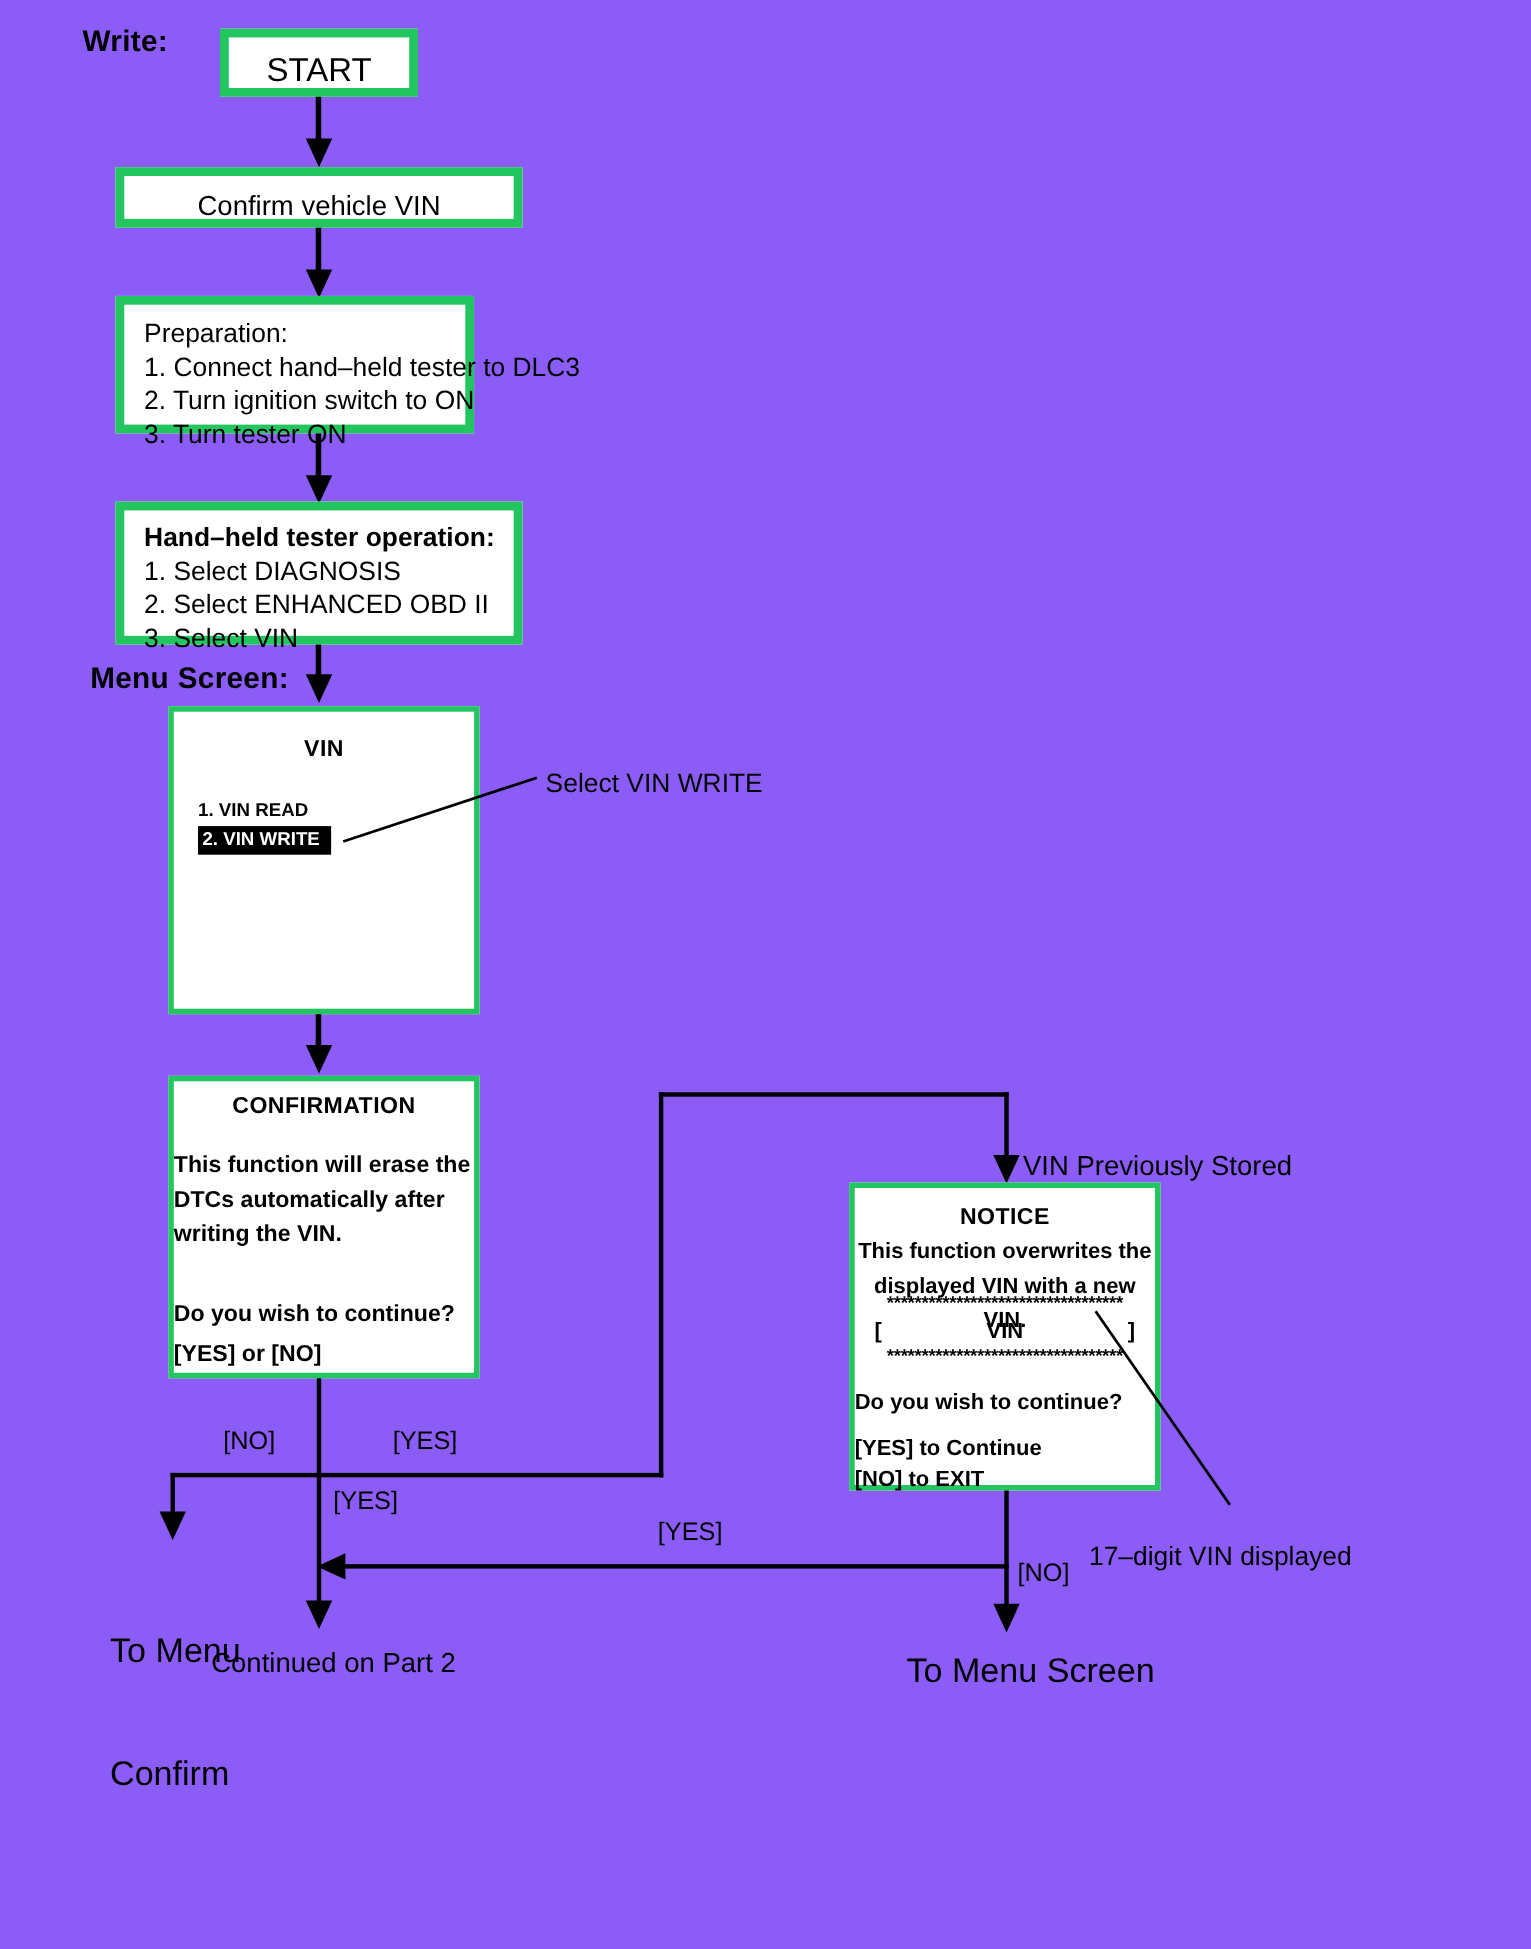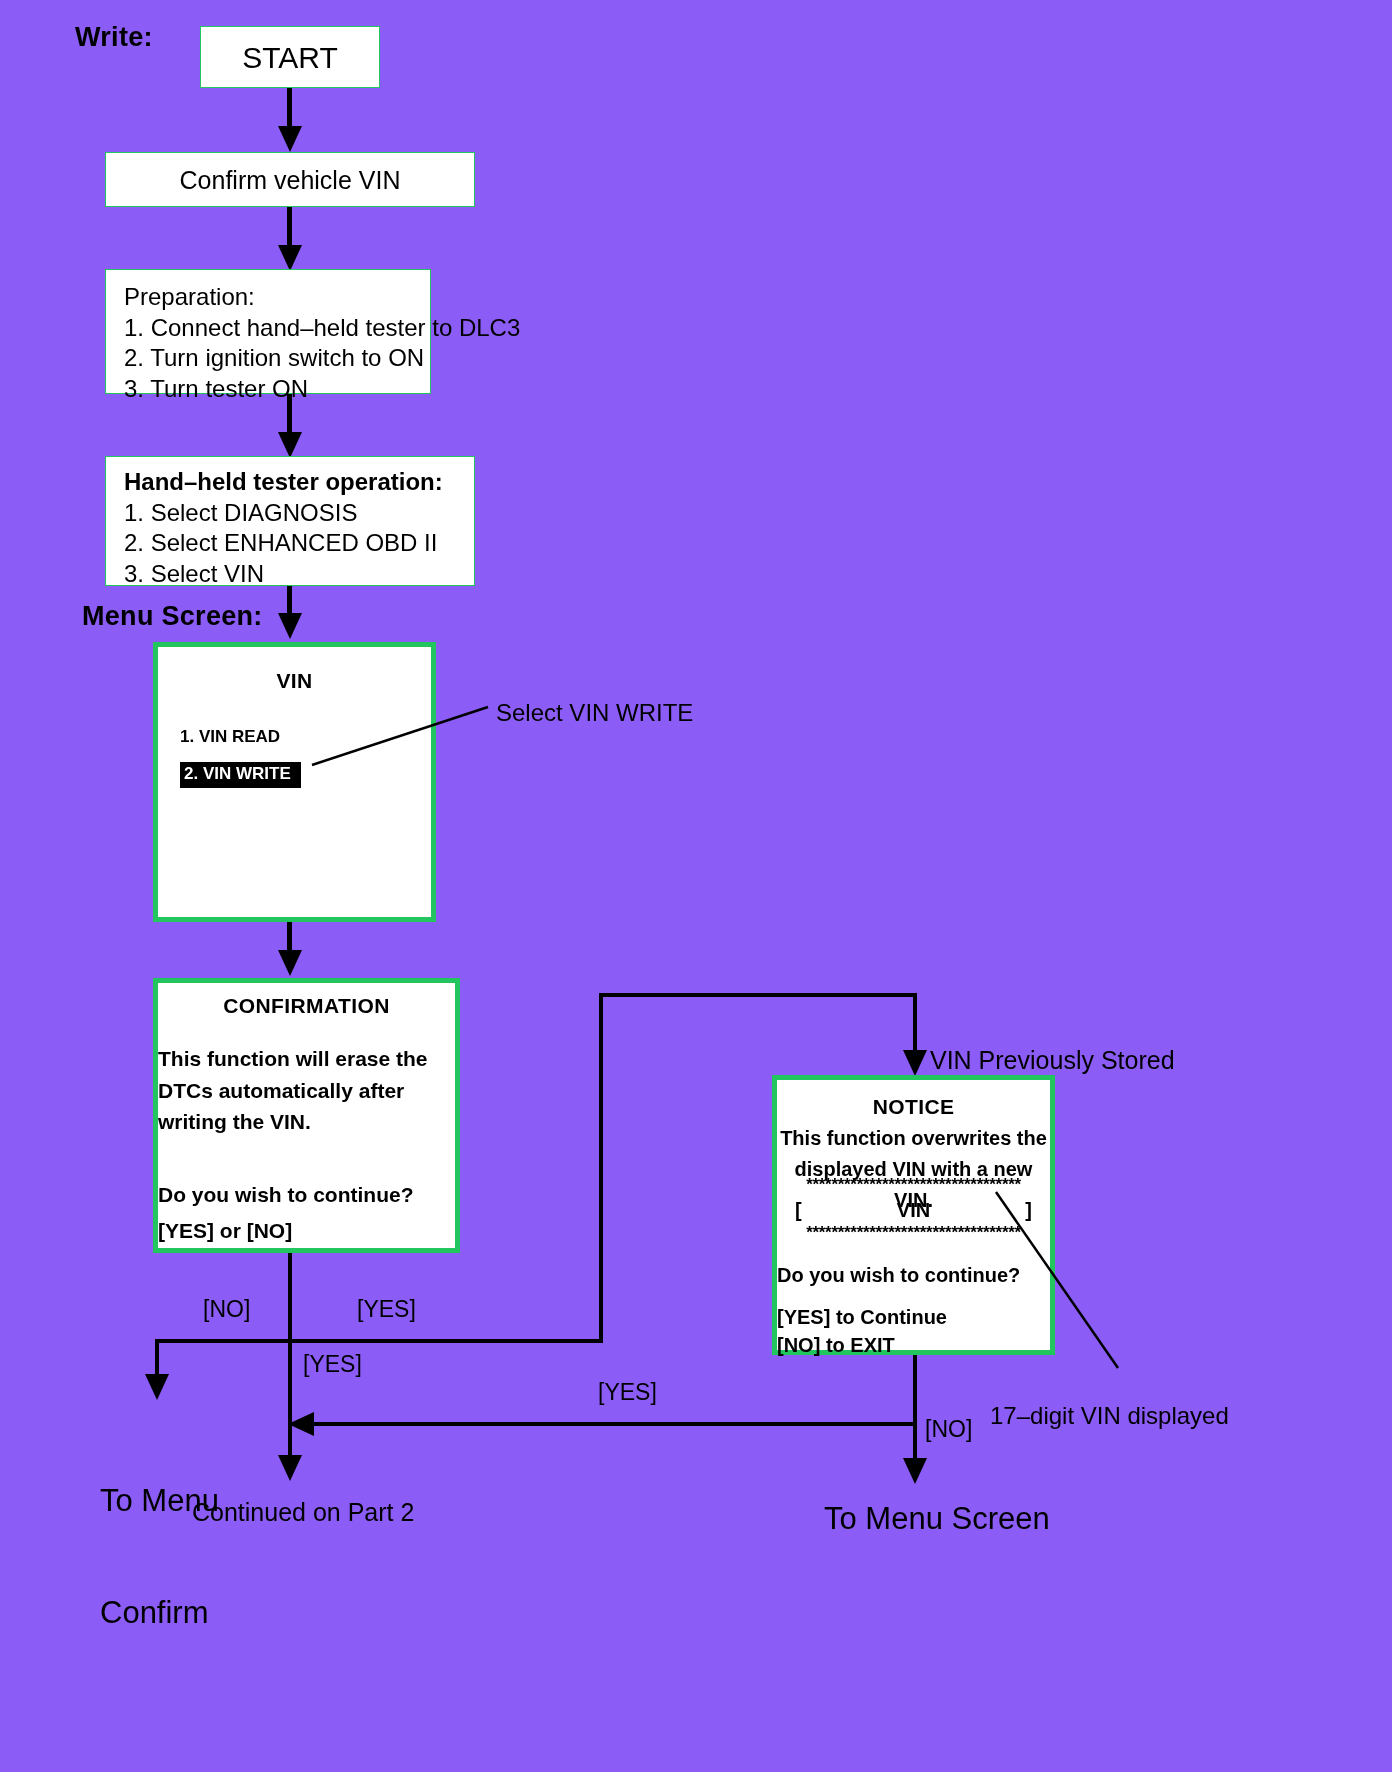--- a/index.html
+++ b/index.html
@@ -15,21 +15,21 @@
     position: relative;
     width: 1392px;
     height: 1772px;
     overflow: hidden;
     background: #8b5cf6;
   }
   
   .abs { position: absolute; }
   .box {
     position: absolute;
-    border: 1px solid #22c55e;
+    border: 8px solid #22c55e;
     background: #fff;
   }
   .box.thick { border-width: 5px; }
   .ctr { text-align: center; }
 
   
   .hdr-label {
     font-size: 27px;
     font-weight: bold;
     letter-spacing: 0.3px;
@@ -169,35 +169,35 @@
   <div class="vline" style="left:287px; top:586px; height:42px;"></div>
   <div class="arrowhead-down" style="left:278px; top:613px;"></div>
 
   <div class="abs hdr-label" style="left:82px; top:601px;">Menu Screen:</div>
 
   <div class="box thick" style="left:153px; top:642px; width:283px; height:280px;">
     <div class="abs lcd-title" style="left:0; top:22px; width:100%;">VIN</div>
 
     <div class="abs" style="left:22px; top:79px;">
       <div class="menu-item">1. VIN READ</div>
-      <div style="margin-top:13px;">
+      <div style="margin-top:2px;">
         <span class="menu-item selected">2. VIN WRITE</span>
       </div>
     </div>
   </div>
 
   <svg class="leader" style="left:300px; top:695px; width:200px; height:80px;" viewBox="0 0 200 80">
     <line x1="12" y1="70" x2="188" y2="12" stroke="#000" stroke-width="2.5"></line>
   </svg>
   <div class="abs annot" style="left:496px; top:699px;">Select VIN WRITE</div>
 
   <div class="vline" style="left:287px; top:922px; height:40px;"></div>
   <div class="arrowhead-down" style="left:278px; top:950px;"></div>
 
-  <div class="box thick" style="left:153px; top:978px; width:307px; height:275px;">
+  <div class="box thick" style="left:153px; top:978px; width:283px; height:275px;">
     <div class="abs lcd-title" style="left:0; top:11px; width:100%;">CONFIRMATION</div>
     <div class="abs" style="left:0; top:60px; width:100%;">
       <div class="lcd-line">This function will erase the</div>
       <div class="lcd-line">DTCs automatically after</div>
       <div class="lcd-line">writing the VIN.</div>
     </div>
     <div class="abs lcd-line" style="left:0; top:196px; width:100%;">Do you wish to continue?</div>
     <div class="abs lcd-line" style="left:0; top:232px; width:100%;">[YES] or [NO]</div>
   </div>
 

